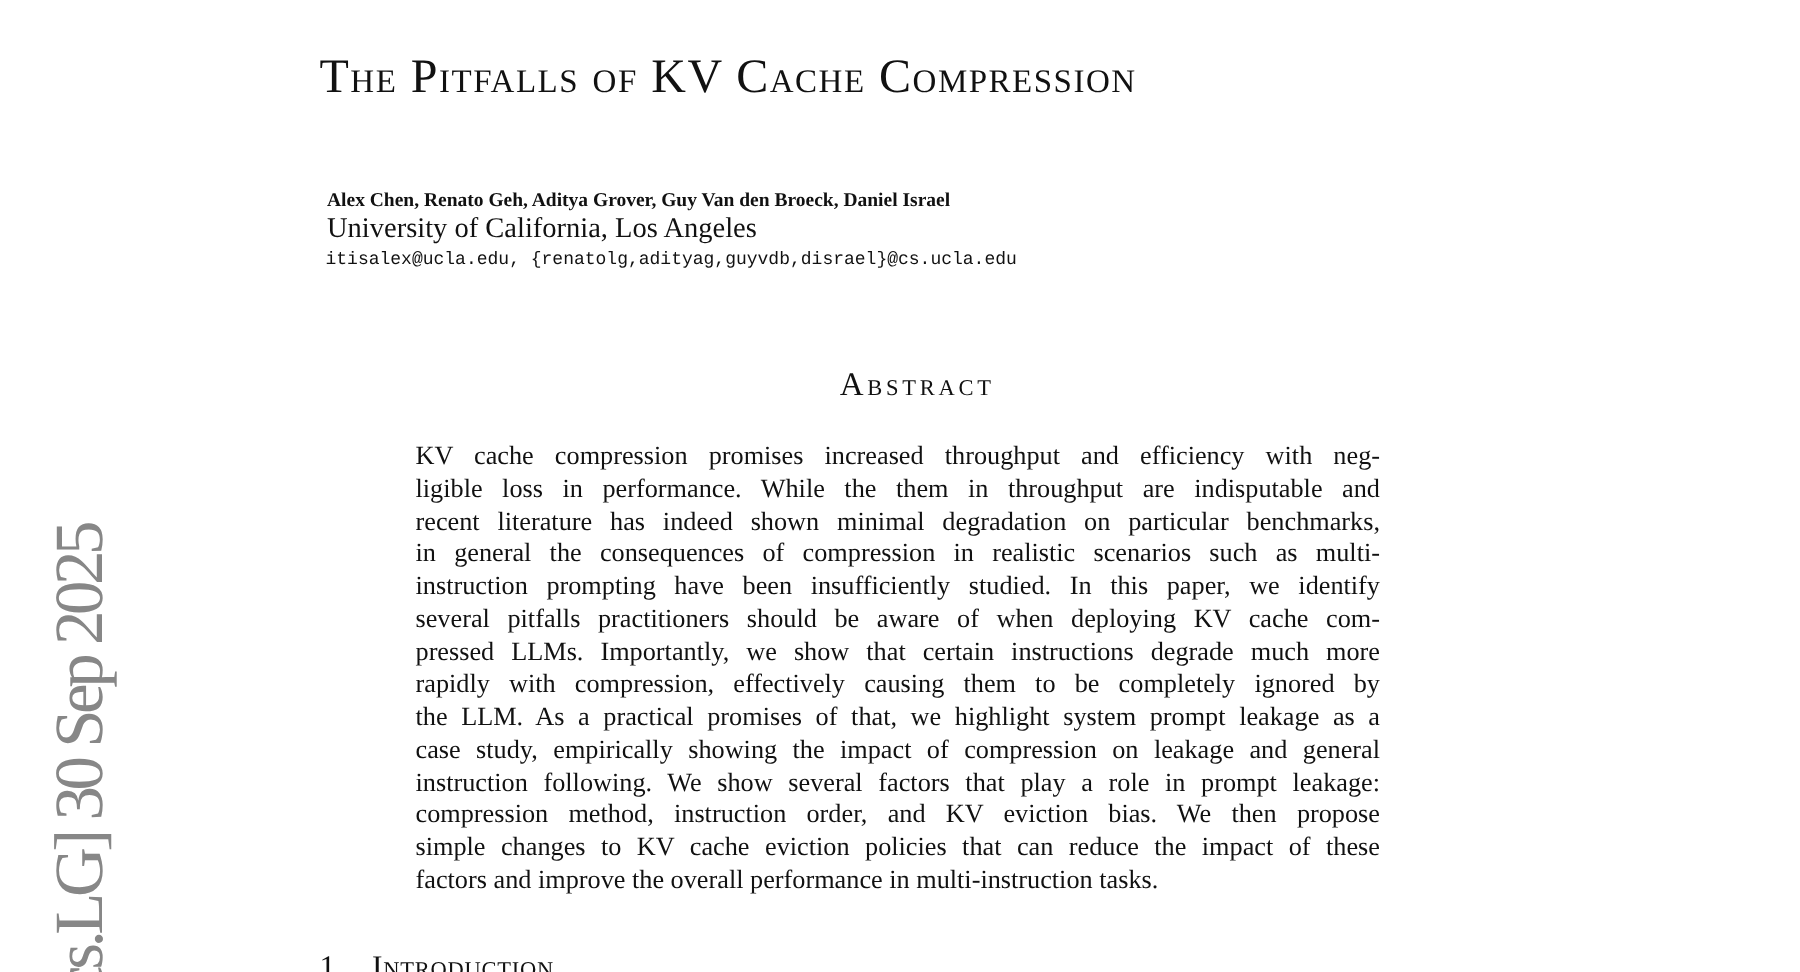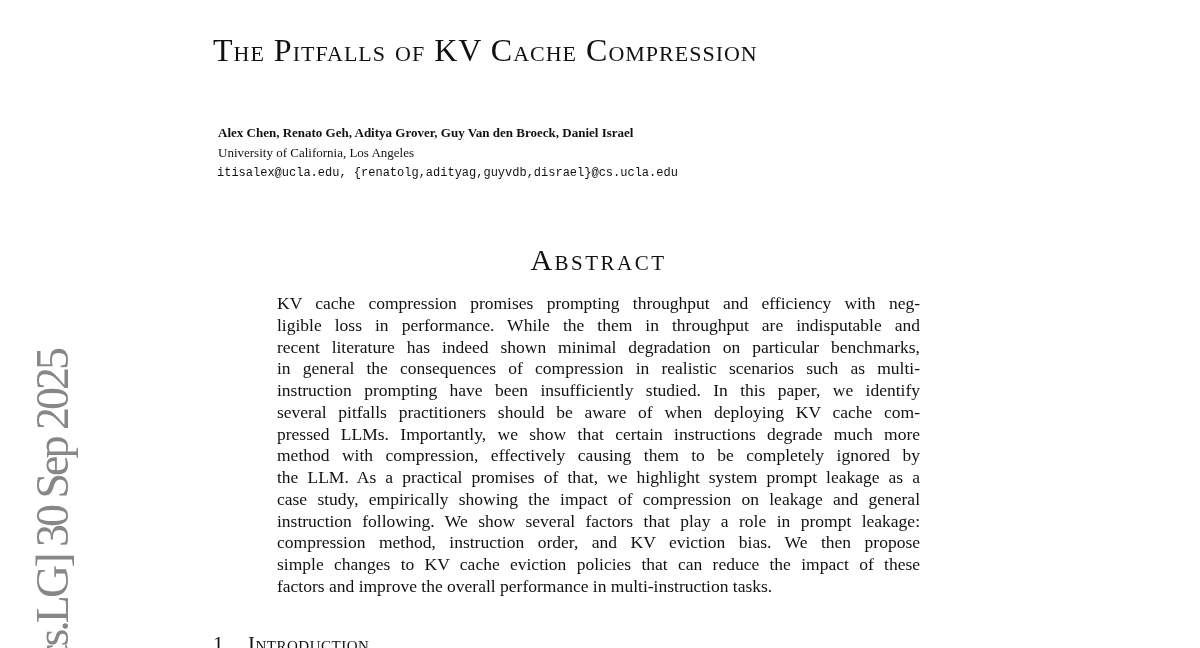--- a/index.html
+++ b/index.html
@@ -46,40 +46,40 @@
     top: 123px;
     font-size: 13px;
     font-weight: bold;
     line-height: 20px;
     white-space: nowrap;
   }
   .affiliation {
     position: absolute;
     left: 218px;
     top: 143px;
-    font-size: 13px;
+    font-size: 19px;
     line-height: 20px;
     white-space: nowrap;
   }
   .emails {
     position: absolute;
     left: 217px;
     top: 163px;
     font-family: "Liberation Mono", monospace;
     font-size: 12px;
     line-height: 20px;
     white-space: nowrap;
   }
   .abstract-heading {
     position: absolute;
-    left: 277px;
+    left: 290px;
     width: 643px;
     top: 243px;
     text-align: center;
-    font-size: 30px;
+    font-size: 22px;
     font-variant: small-caps;
     letter-spacing: 2.5px;
   }
   .abstract-body {
     position: absolute;
     left: 277px;
     top: 293px;
     width: 643px;
     font-size: 17.5px;
     line-height: 21.75px;
@@ -118,35 +118,35 @@
   <div class="authors">Alex Chen, Renato Geh, Aditya Grover, Guy Van den Broeck, Daniel Israel</div>
 
   <div class="affiliation">University of California, Los Angeles</div>
 
   <div class="emails">itisalex@ucla.edu, {renatolg,adityag,guyvdb,disrael}@cs.ucla.edu</div>
 
   <div class="abstract-heading">Abstract</div>
 
   <div class="abstract-body">
 
-      <div class="abs-line">KV cache compression promises prompting throughput and efficiency with neg-</div>
+      <div class="abs-line">KV cache compression promises increased throughput and efficiency with neg-</div>
 
       <div class="abs-line">ligible loss in performance. While the them in throughput are indisputable and</div>
 
       <div class="abs-line">recent literature has indeed shown minimal degradation on particular benchmarks,</div>
 
       <div class="abs-line">in general the consequences of compression in realistic scenarios such as multi-</div>
 
       <div class="abs-line">instruction prompting have been insufficiently studied. In this paper, we identify</div>
 
       <div class="abs-line">several pitfalls practitioners should be aware of when deploying KV cache com-</div>
 
       <div class="abs-line">pressed LLMs. Importantly, we show that certain instructions degrade much more</div>
 
-      <div class="abs-line">method with compression, effectively causing them to be completely ignored by</div>
+      <div class="abs-line">rapidly with compression, effectively causing them to be completely ignored by</div>
 
       <div class="abs-line">the LLM. As a practical promises of that, we highlight system prompt leakage as a</div>
 
       <div class="abs-line">case study, empirically showing the impact of compression on leakage and general</div>
 
       <div class="abs-line">instruction following. We show several factors that play a role in prompt leakage:</div>
 
       <div class="abs-line">compression method, instruction order, and KV eviction bias. We then propose</div>
 
       <div class="abs-line">simple changes to KV cache eviction policies that can reduce the impact of these</div>

